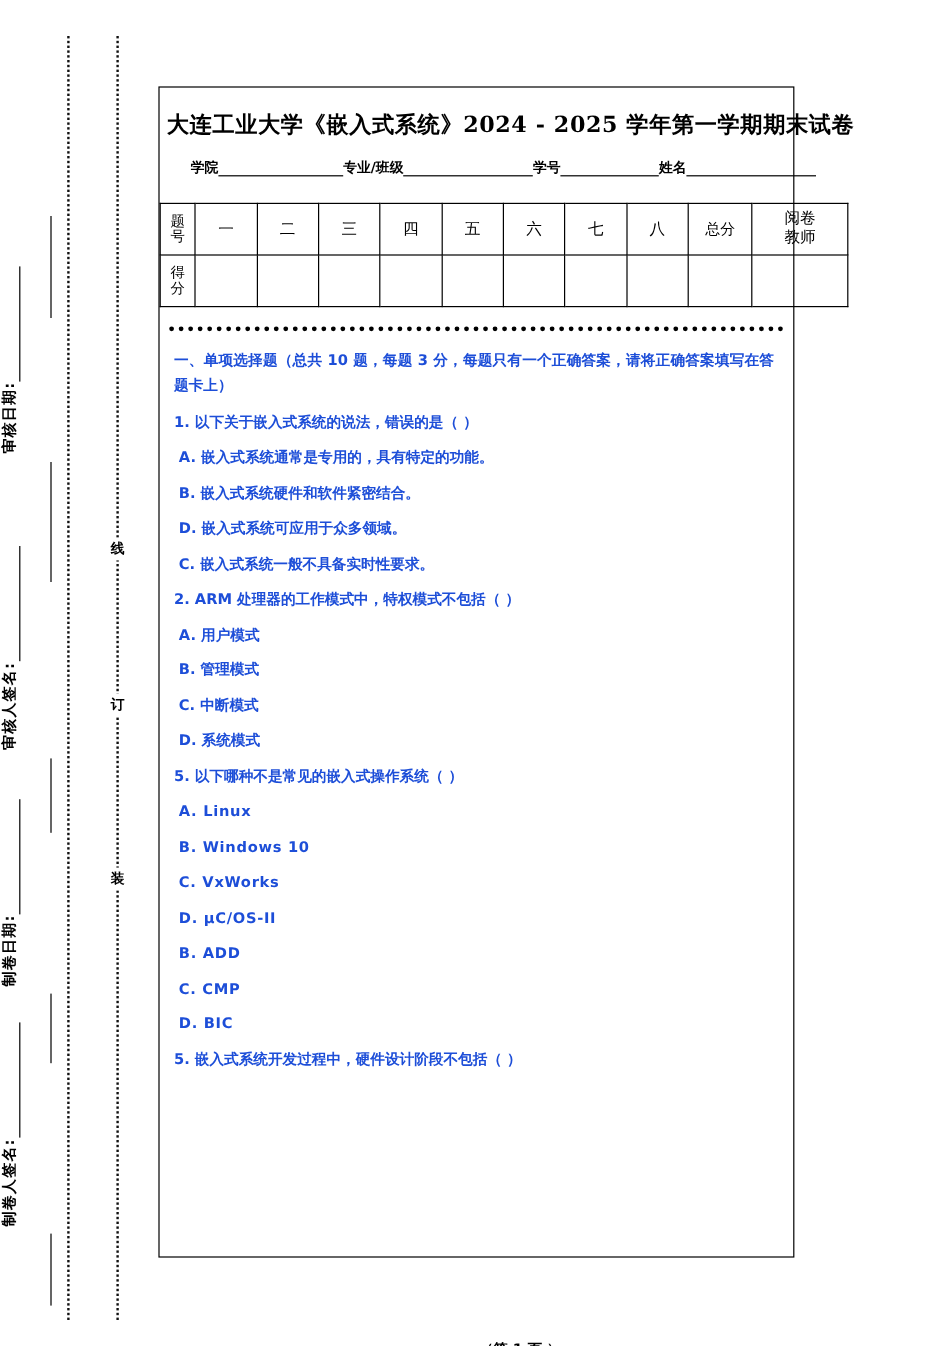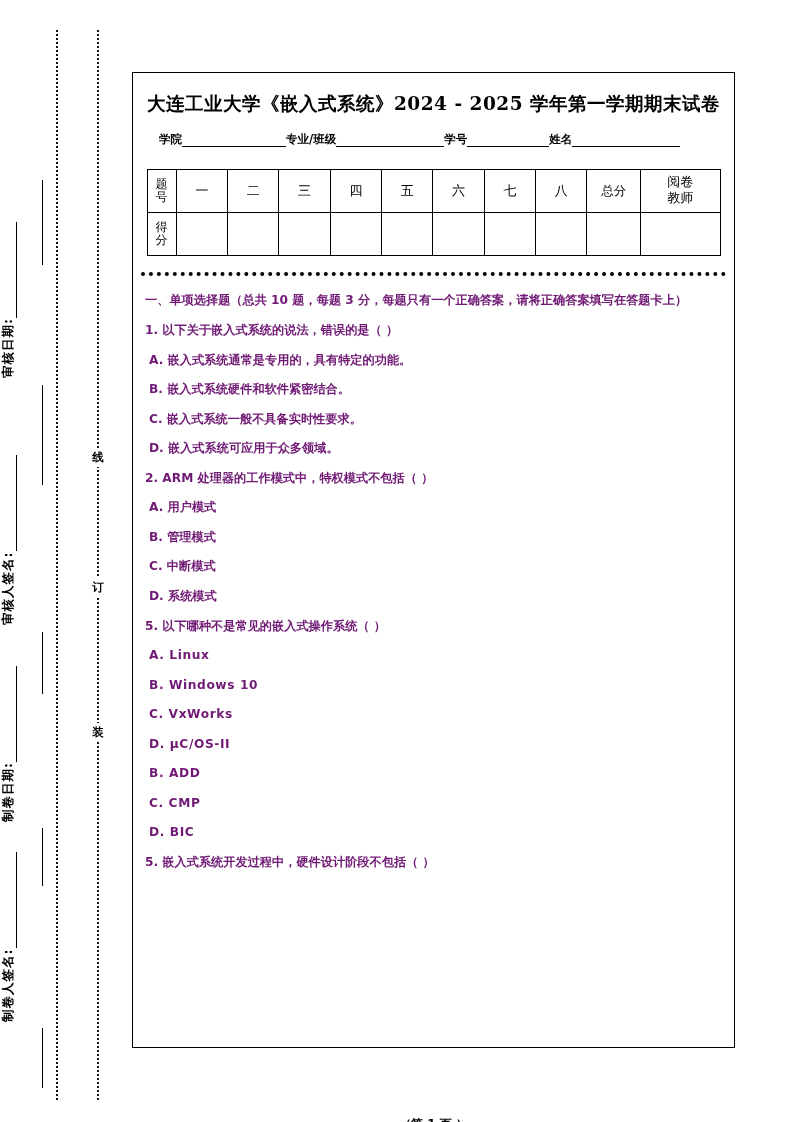--- a/index.html
+++ b/index.html
@@ -83,21 +83,21 @@
     background: #ffffff;
     padding: 2px 0;
     color: #000;
   }
 
   
   #page-frame {
     position: absolute;
     left: 132px;
     top: 72px;
-    width: 603px;
+    width: 530px;
     height: 976px;
     border: 1.6px solid #000;
     box-sizing: border-box;
     padding: 0;
   }
 
   #exam-title {
     margin: 18px 6px 0 6px;
     text-align: center;
     font-family: "DejaVu Serif", "Liberation Serif", serif;
@@ -170,21 +170,21 @@
     margin: 16px 8px 0 8px;
     height: 0;
     border-top: 4px dotted #000;
   }
 
   
   #exam-body {
     margin: 14px 16px 4px 12px;
     font-family: "DejaVu Sans", "Liberation Sans", sans-serif;
     font-size: 12.2px;
-    color: #701a75;
+    color: #1d4ed8;
   }
   .section-heading {
     font-weight: bold;
     line-height: 1.75;
     margin-bottom: 6px;
     text-align: justify;
   }
   .question {
     font-weight: bold;
     line-height: 1.6;
@@ -312,22 +312,22 @@
 
   <div id="section-rule"></div>
 
   <div id="exam-body">
 
     <div class="section-heading">一、单项选择题（总共 10 题，每题 3 分，每题只有一个正确答案，请将正确答案填写在答题卡上）</div>
 
     <div class="question">1. 以下关于嵌入式系统的说法，错误的是（  ）</div>
     <div class="option">A. 嵌入式系统通常是专用的，具有特定的功能。</div>
     <div class="option">B. 嵌入式系统硬件和软件紧密结合。</div>
+    <div class="option">D. 嵌入式系统可应用于众多领域。</div>
     <div class="option">C. 嵌入式系统一般不具备实时性要求。</div>
-    <div class="option">D. 嵌入式系统可应用于众多领域。</div>
 
     <div class="question">2. ARM 处理器的工作模式中，特权模式不包括（  ）</div>
     <div class="option">A. 用户模式</div>
     <div class="option">B. 管理模式</div>
     <div class="option">C. 中断模式</div>
     <div class="option">D. 系统模式</div>
 
     <div class="question">5. 以下哪种不是常见的嵌入式操作系统（  ）</div>
     <div class="option mono-ish">A. Linux</div>
     <div class="option mono-ish">B. Windows 10</div>

